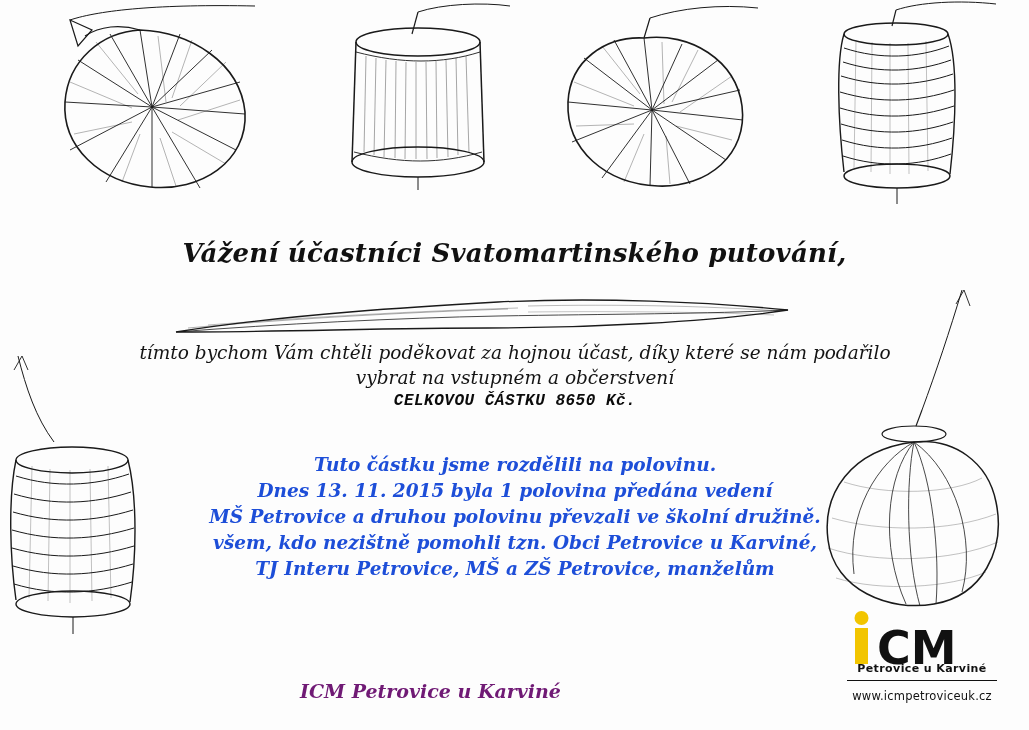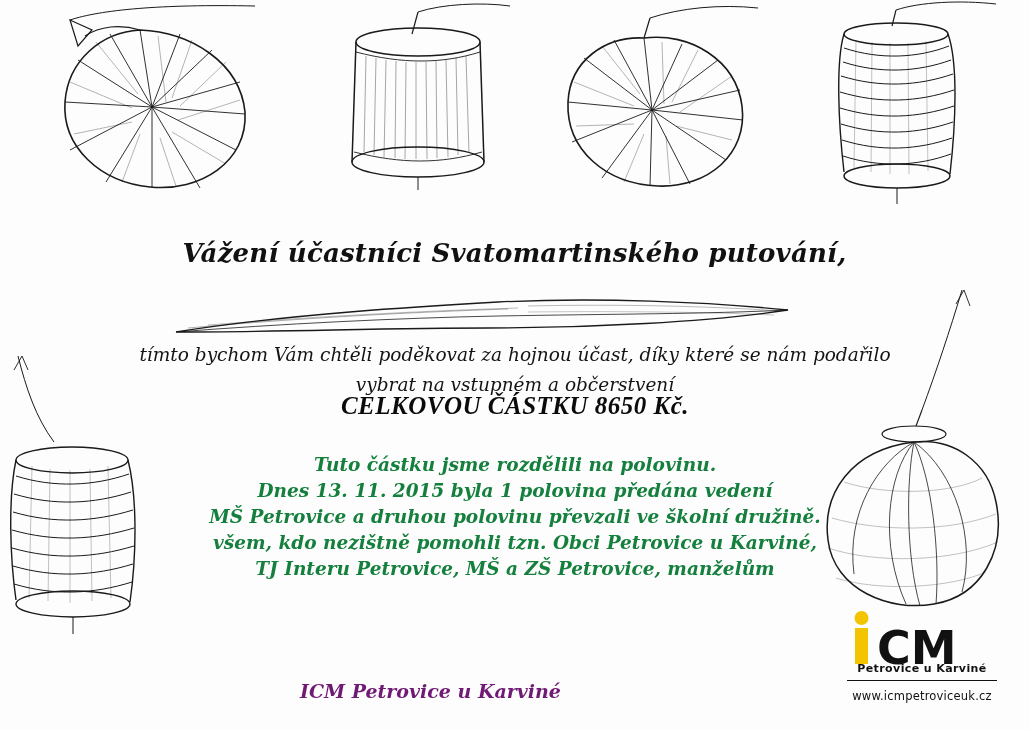--- a/index.html
+++ b/index.html
@@ -60,50 +60,50 @@
 
   .para-top {
     position: absolute;
     left: 115px;
     top: 340px;
     width: 800px;
     text-align: center;
     font-family: "DejaVu Serif", serif;
     font-style: italic;
     font-size: 18.5px;
-    line-height: 30px;
+    line-height: 25px;
     color: #141414;
   }
 
   .amount {
     position: absolute;
     left: 115px;
     top: 392px;
     width: 800px;
     text-align: center;
-    font-family: Liberation Serif, serif;
-    font-style: italic;
-    font-weight: bold;
-    font-size: 25px;
+    font-family: Liberation Mono, monospace;
+    font-style: italic;
+    font-weight: bold;
+    font-size: 16px;
     color: #0b0b0b;
     letter-spacing: 0.5px;
   }
 
   .para-main {
     position: absolute;
     left: 85px;
     top: 452px;
     width: 860px;
     text-align: center;
     font-family: "DejaVu Serif", serif;
     font-style: italic;
     font-weight: bold;
     font-size: 18.5px;
     line-height: 26px;
-    color: #15803d;
+    color: #1d4ed8;
   }
 
   .para-main .line { display: block; }
 
   .signature {
     position: absolute;
     left: 300px;
     top: 680px;
     width: 500px;
     text-align: left;

